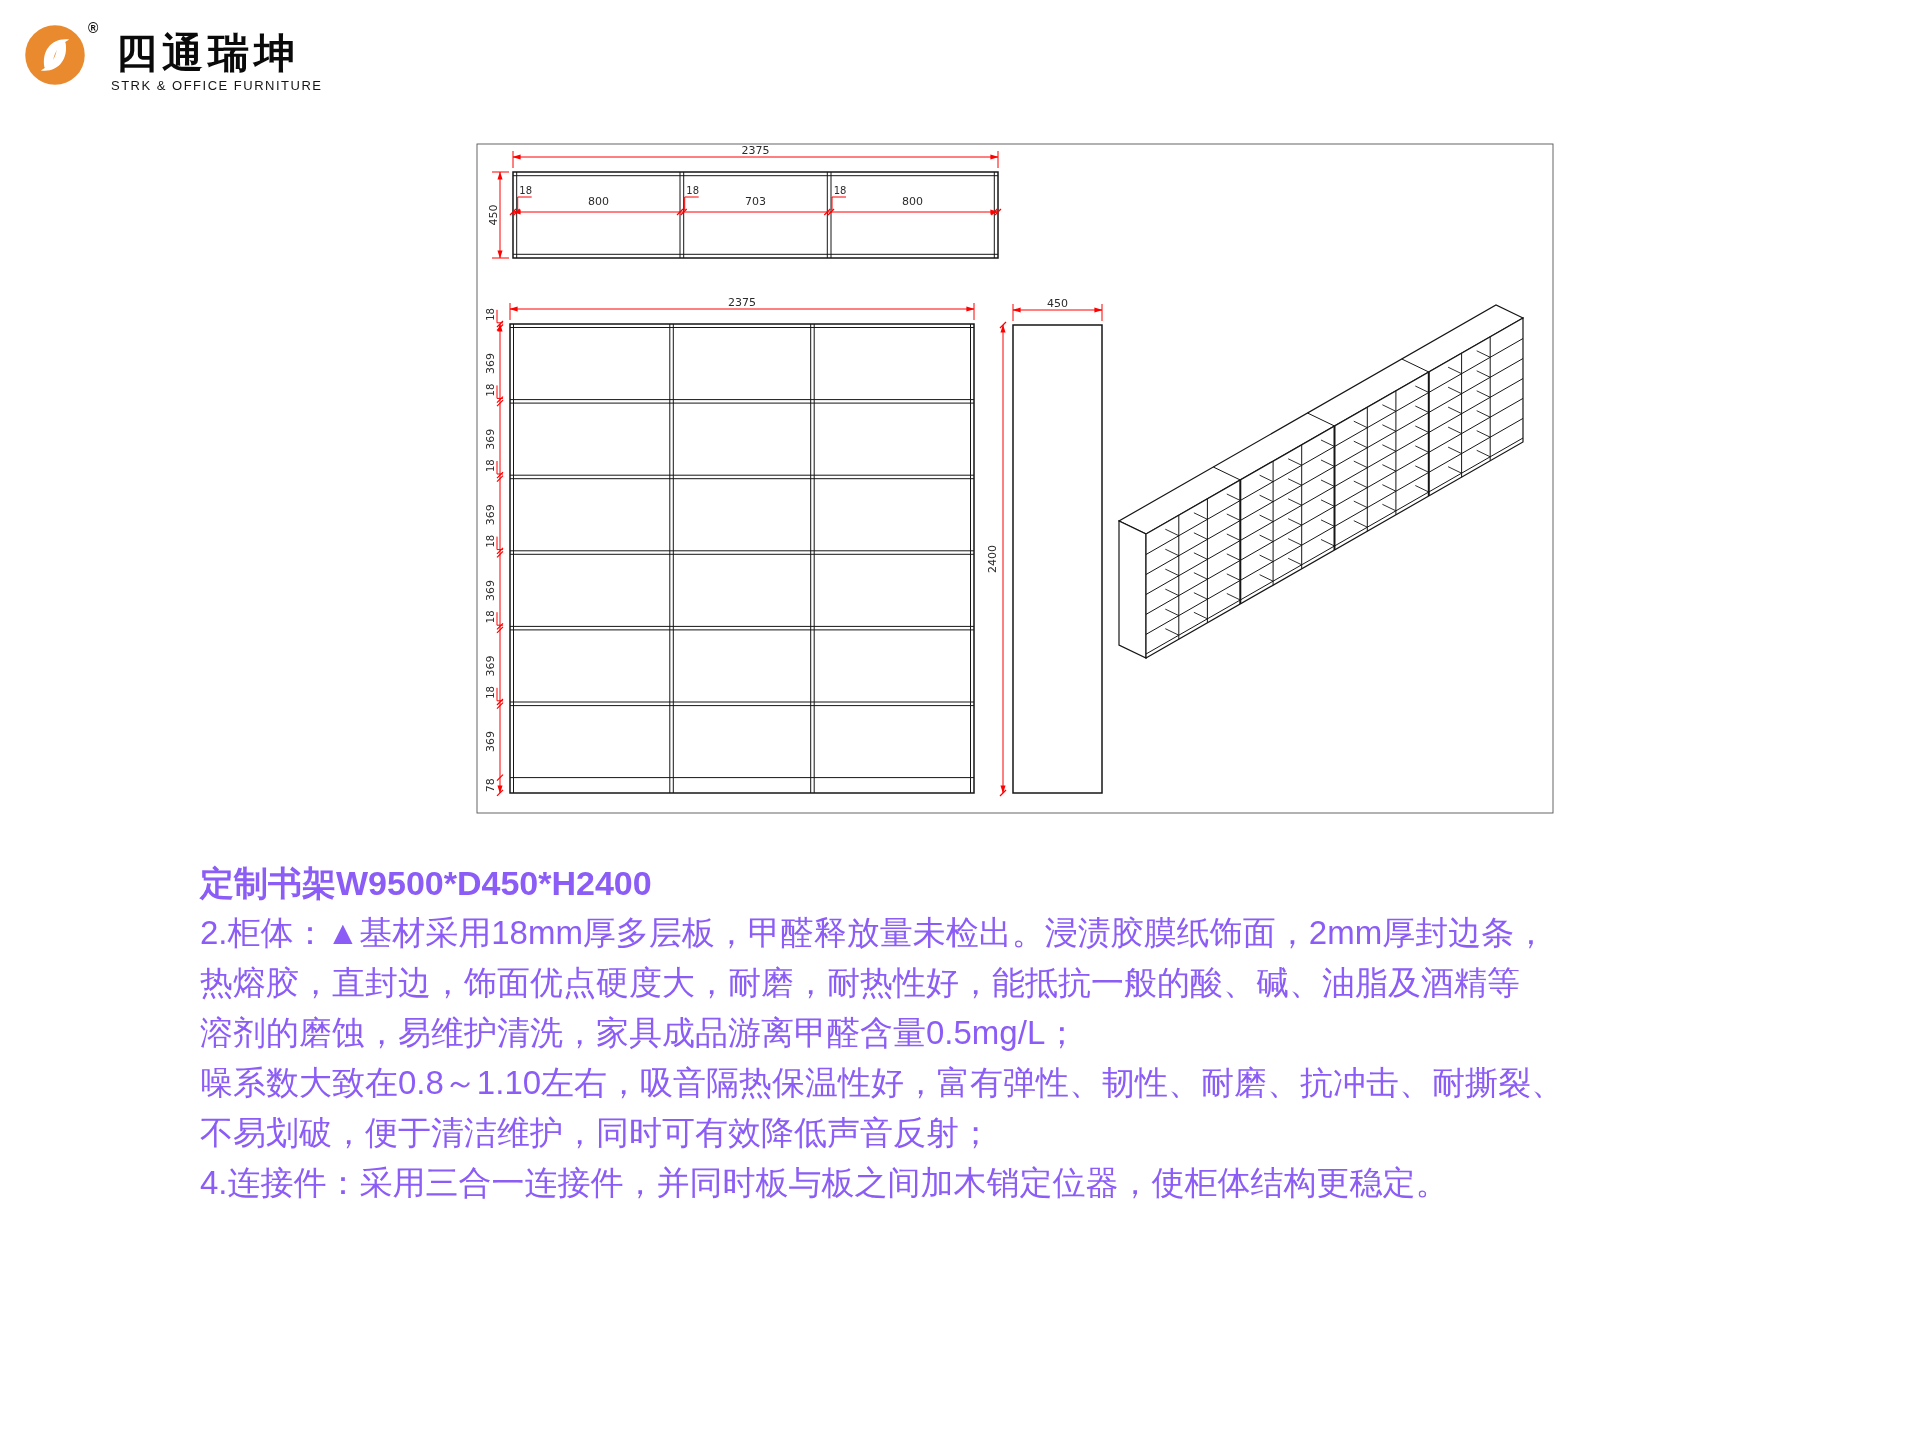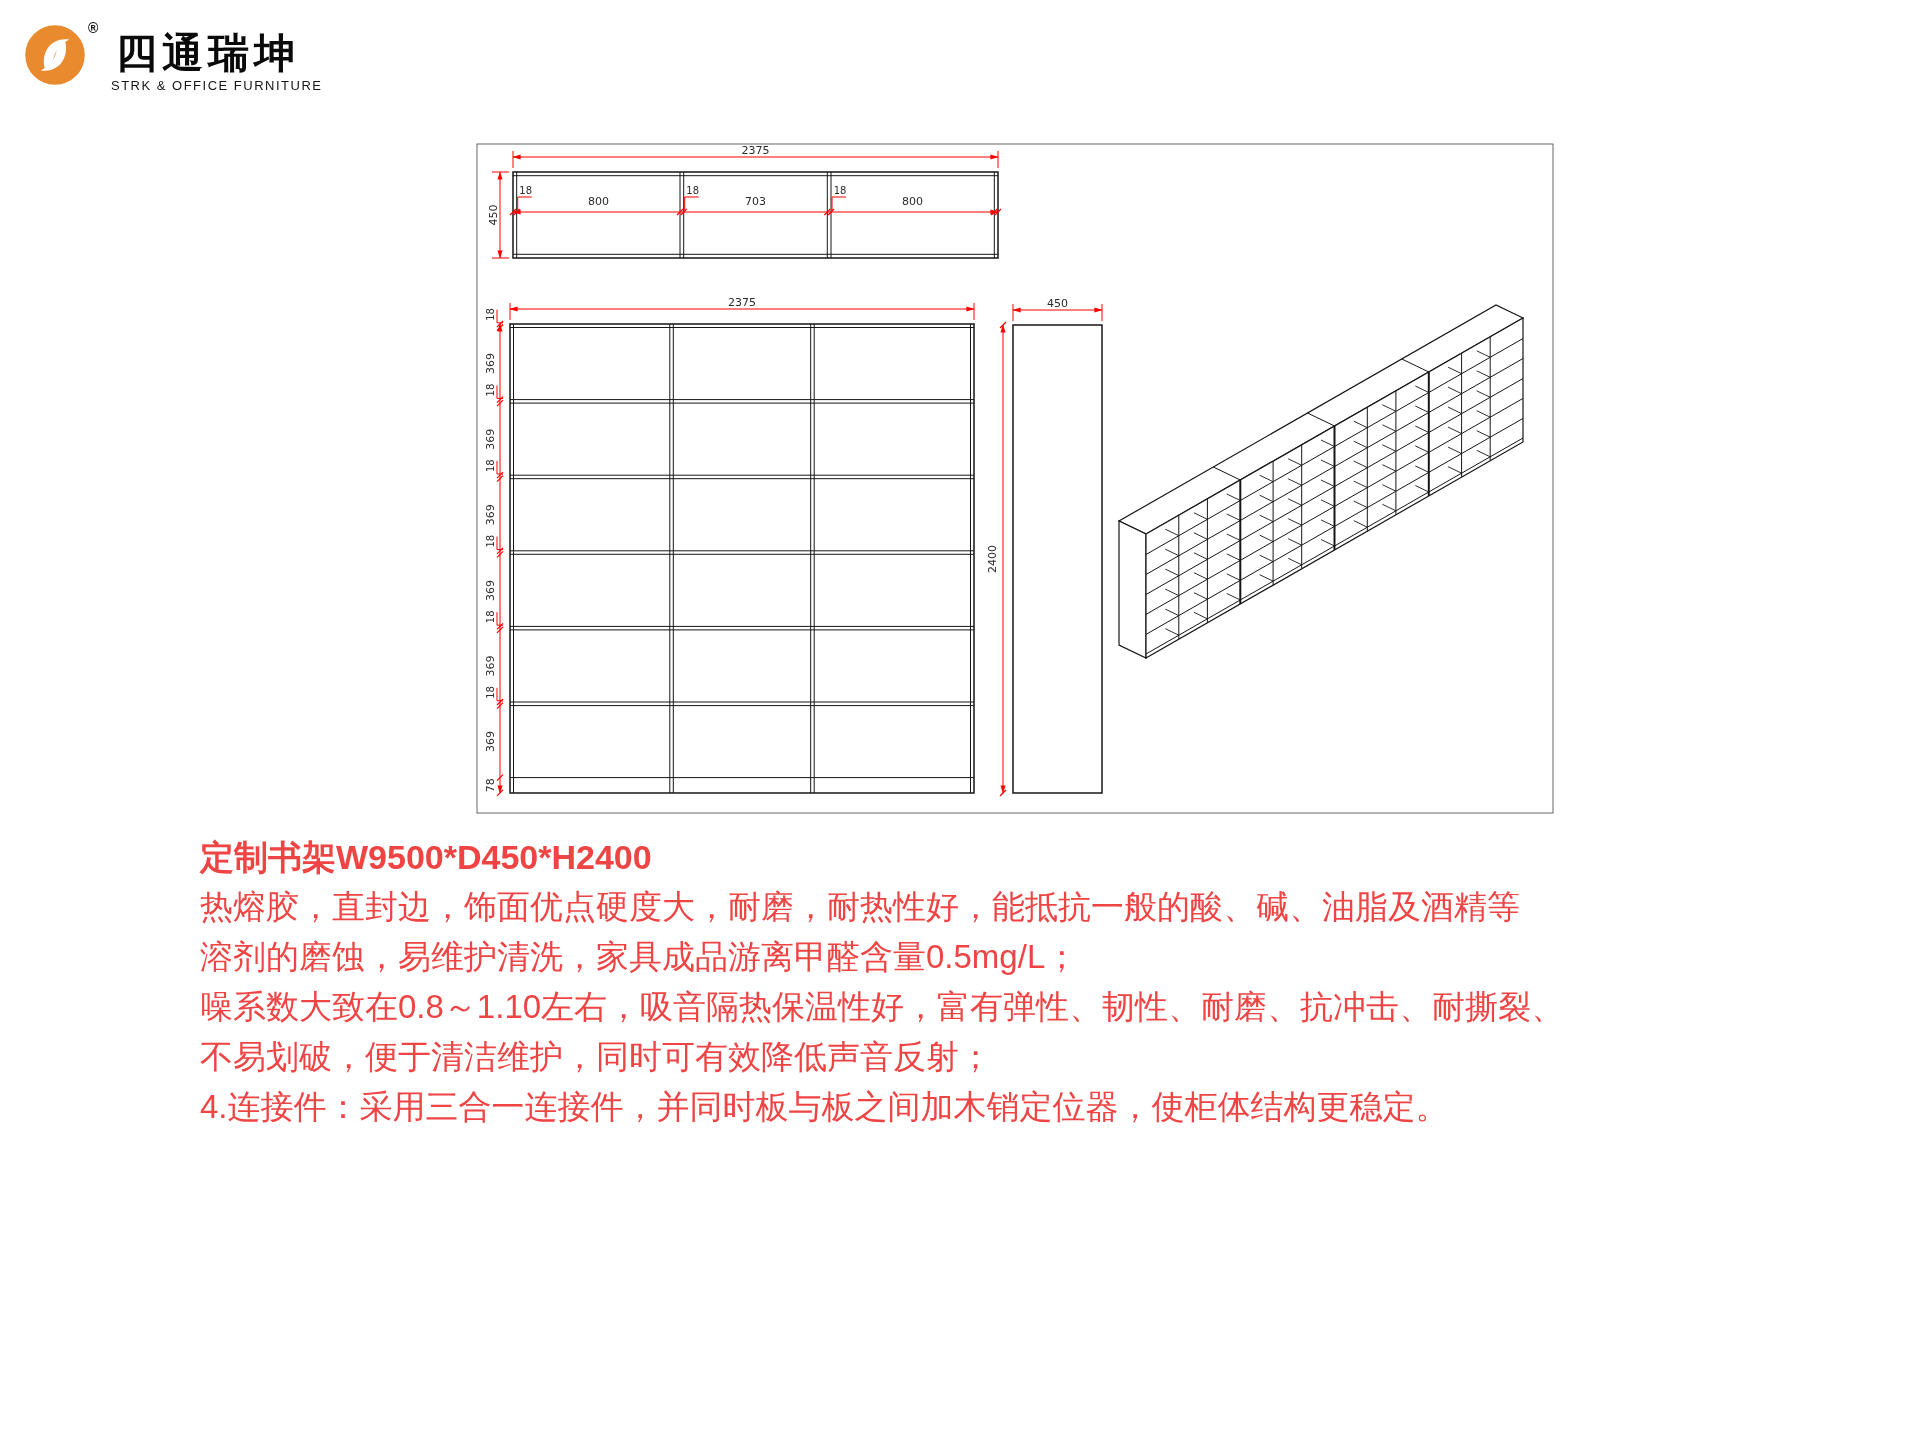--- a/index.html
+++ b/index.html
@@ -8,21 +8,21 @@
   .page{position:absolute;inset:0}
   
   .logo-mark{position:absolute;left:24px;top:24px;width:62px;height:62px}
   .reg{position:absolute;left:88px;top:20px;font-size:14px;font-weight:bold;color:#111}
   .brand-cn{position:absolute;left:116px;top:33px;font-size:41px;font-weight:bold;color:#0a0a0a;letter-spacing:5px;line-height:1;white-space:nowrap}
   .brand-en{position:absolute;left:111px;top:78px;font-size:13px;color:#151515;letter-spacing:1.5px;white-space:nowrap}
   
   #cad{position:absolute;left:460px;top:130px;width:1100px;height:700px}
   #cad text{font-family:"DejaVu Sans",sans-serif}
   
-  .specs{position:absolute;left:200px;top:832px;width:1365px;color:#ef4444;font-size:33px;line-height:50px}
+  .specs{position:absolute;left:200px;top:858px;width:1365px;color:#8b5cf6;font-size:33px;line-height:50px}
   .spec-title{font-weight:bold;font-size:34px;line-height:50px;white-space:nowrap}
   .spec-line{white-space:nowrap}
 </style>
 </head>
 <body>
 
 <div class="page">
 
   <svg class="logo-mark" viewBox="0 0 100 100">
     <circle cx="50" cy="50" r="48" fill="#e98a2f"></circle>
@@ -245,20 +245,21 @@
         <line x1="968.8" y1="322.4" x2="955.3" y2="315.9" stroke="#161616" stroke-width="0.9"></line>
         <line x1="968.8" y1="302.5" x2="955.3" y2="296" stroke="#161616" stroke-width="0.9"></line>
         <line x1="968.8" y1="282.5" x2="955.3" y2="276" stroke="#161616" stroke-width="0.9"></line>
         <line x1="968.8" y1="262.5" x2="955.3" y2="256" stroke="#161616" stroke-width="0.9"></line>
       </g>
     </svg>
 
   <section class="specs">
     <div class="spec-title">定制书架W9500*D450*H2400</div>
     <div id="spec-lines">
+        <div class="spec-line">2.柜体：▲基材采用18mm厚多层板，甲醛释放量未检出。浸渍胶膜纸饰面，2mm厚封边条，</div>
         <div class="spec-line">热熔胶，直封边，饰面优点硬度大，耐磨，耐热性好，能抵抗一般的酸、碱、油脂及酒精等</div>
         <div class="spec-line">溶剂的磨蚀，易维护清洗，家具成品游离甲醛含量0.5mg/L；</div>
         <div class="spec-line">噪系数大致在0.8～1.10左右，吸音隔热保温性好，富有弹性、韧性、耐磨、抗冲击、耐撕裂、</div>
         <div class="spec-line">不易划破，便于清洁维护，同时可有效降低声音反射；</div>
         <div class="spec-line">4.连接件：采用三合一连接件，并同时板与板之间加木销定位器，使柜体结构更稳定。</div>
       </div>
   </section>
 
 </div>
 

